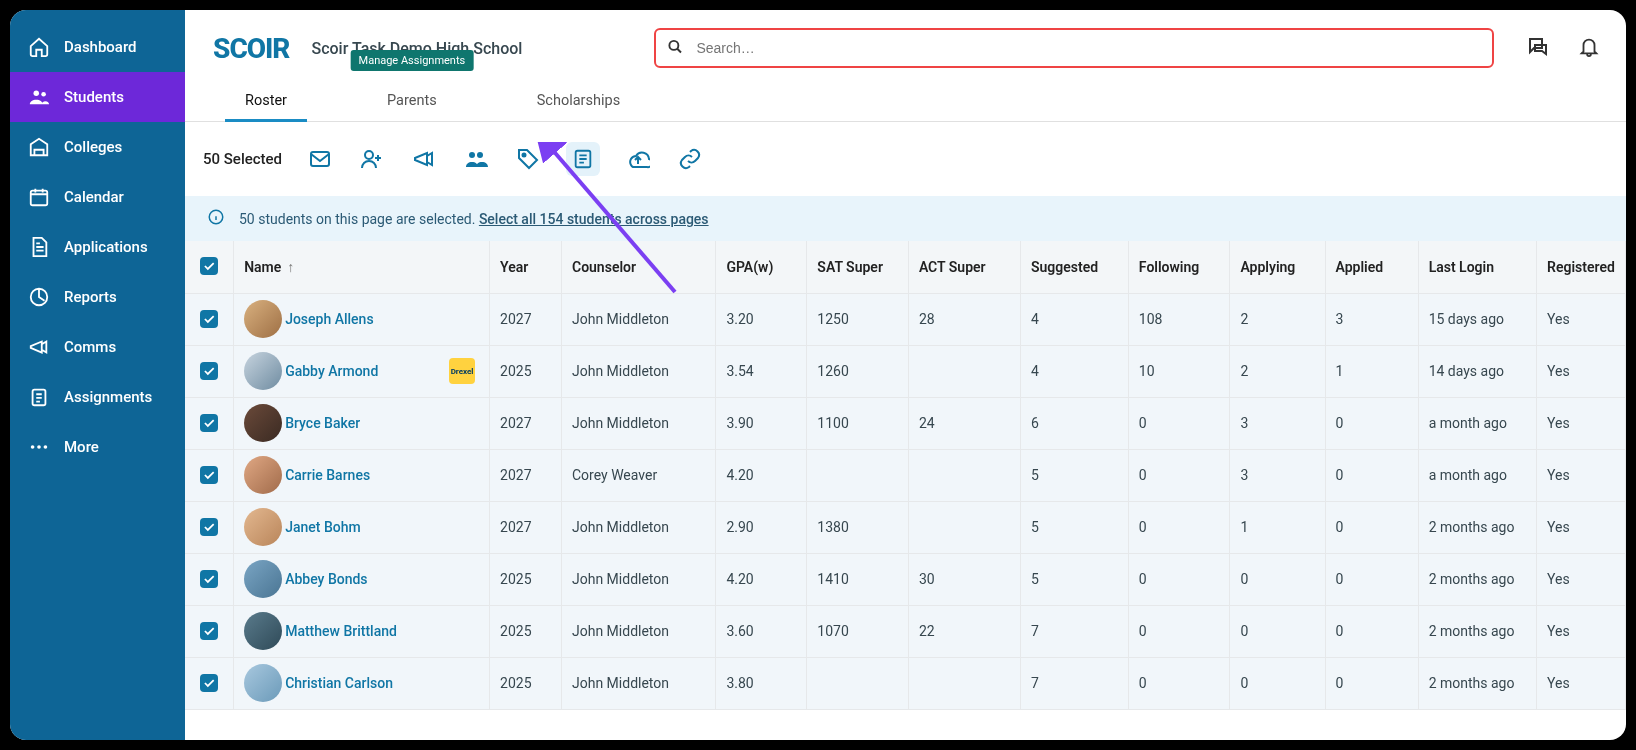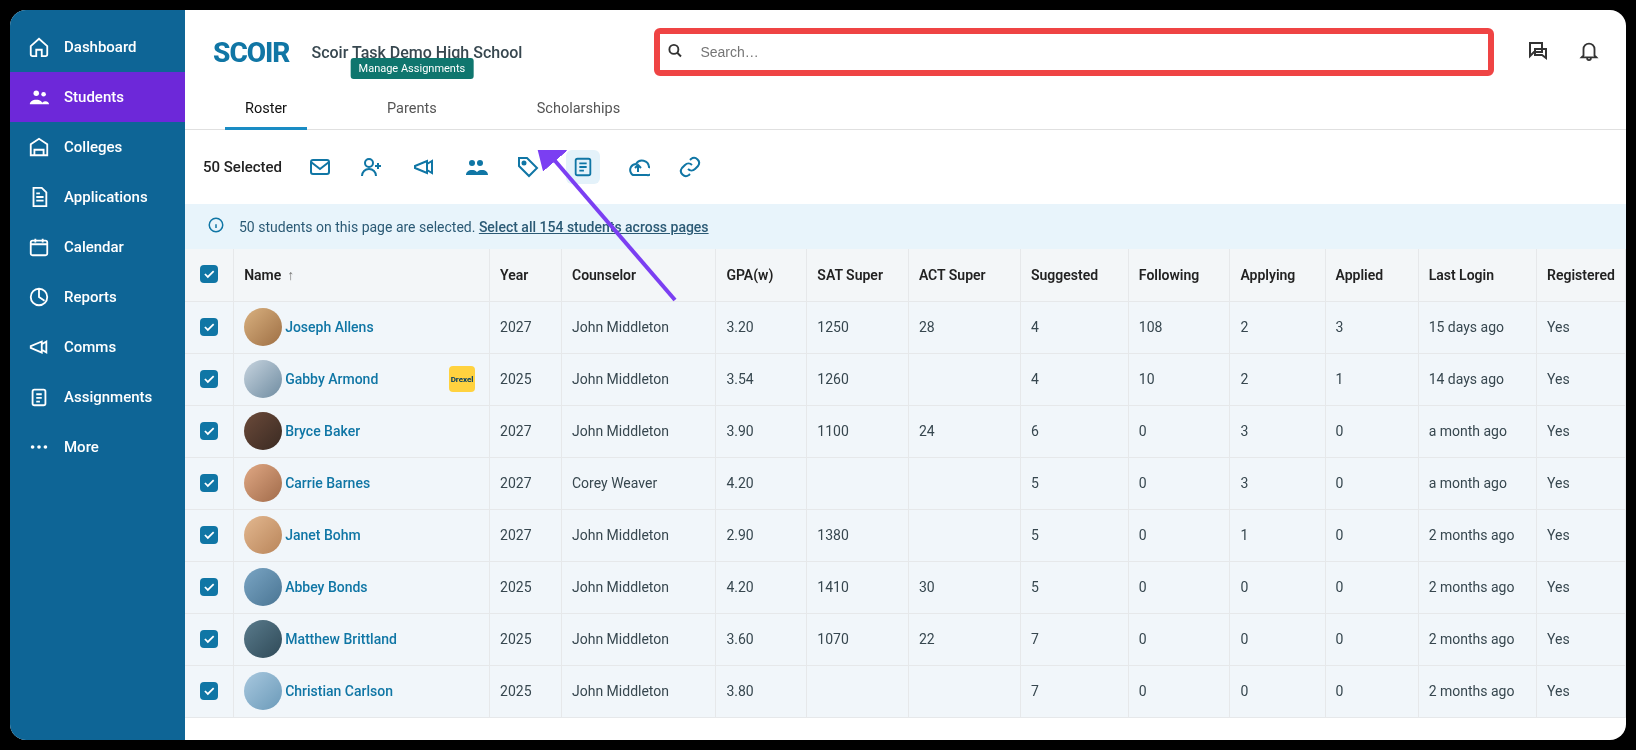--- a/index.html
+++ b/index.html
@@ -78,21 +78,21 @@
     font-weight: 500;
   }
   .search-wrap {
     flex: 1;
     margin-left: 110px;
     position: relative;
   }
   .search-input {
     width: 100%;
     padding: 10px 10px 10px 40px;
-    border: 6px solid #ef4444;
+    border: 2px solid #ef4444;
     border-radius: 6px;
     font-size: 14px;
   }
   .search-icon-wrap {
     position: absolute;
     left: 12px;
     top: 50%;
     transform: translateY(-50%);
     color: #555;
   }
@@ -281,34 +281,34 @@
       <span class="icon">
         <svg viewBox="0 0 24 24" width="22" height="22" fill="none" stroke="#fff" stroke-width="2">
             <path d="M3 21V9l9-6 9 6v12H3zM7 21v-6h10v6"></path>
           </svg>
       </span>
       <span>Colleges</span>
     </div>
     <div class="sidebar-item">
       <span class="icon">
         <svg viewBox="0 0 24 24" width="22" height="22" fill="none" stroke="#fff" stroke-width="2">
+            <rect x="3" y="5" width="18" height="16" rx="2"></rect>
+            <path d="M3 9h18M8 3v4M16 3v4"></path>
+          </svg>
+      </span>
+      <span>Calendar</span>
+    </div>
+    <div class="sidebar-item">
+      <span class="icon">
+        <svg viewBox="0 0 24 24" width="22" height="22" fill="none" stroke="#fff" stroke-width="2">
             <path d="M6 2h9l5 5v15H6z"></path>
             <path d="M9 12h8M9 16h8M9 8h4"></path>
           </svg>
       </span>
       <span>Applications</span>
-    </div>
-    <div class="sidebar-item">
-      <span class="icon">
-        <svg viewBox="0 0 24 24" width="22" height="22" fill="none" stroke="#fff" stroke-width="2">
-            <rect x="3" y="5" width="18" height="16" rx="2"></rect>
-            <path d="M3 9h18M8 3v4M16 3v4"></path>
-          </svg>
-      </span>
-      <span>Calendar</span>
     </div>
     <div class="sidebar-item">
       <span class="icon">
         <svg viewBox="0 0 24 24" width="22" height="22" fill="none" stroke="#fff" stroke-width="2">
             <circle cx="12" cy="12" r="9"></circle>
             <path d="M12 3v9l6 4"></path>
           </svg>
       </span>
       <span>Reports</span>
     </div>

